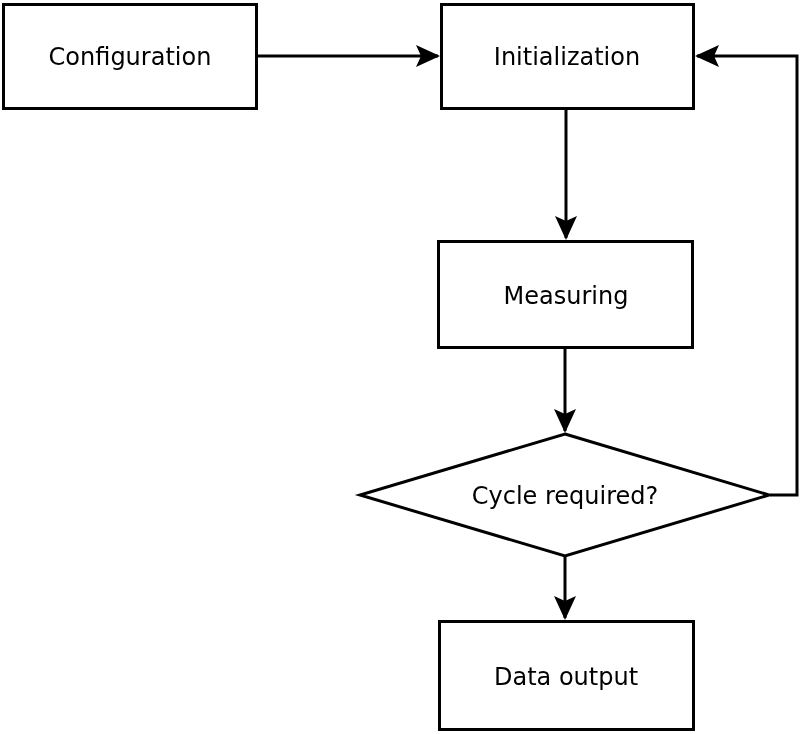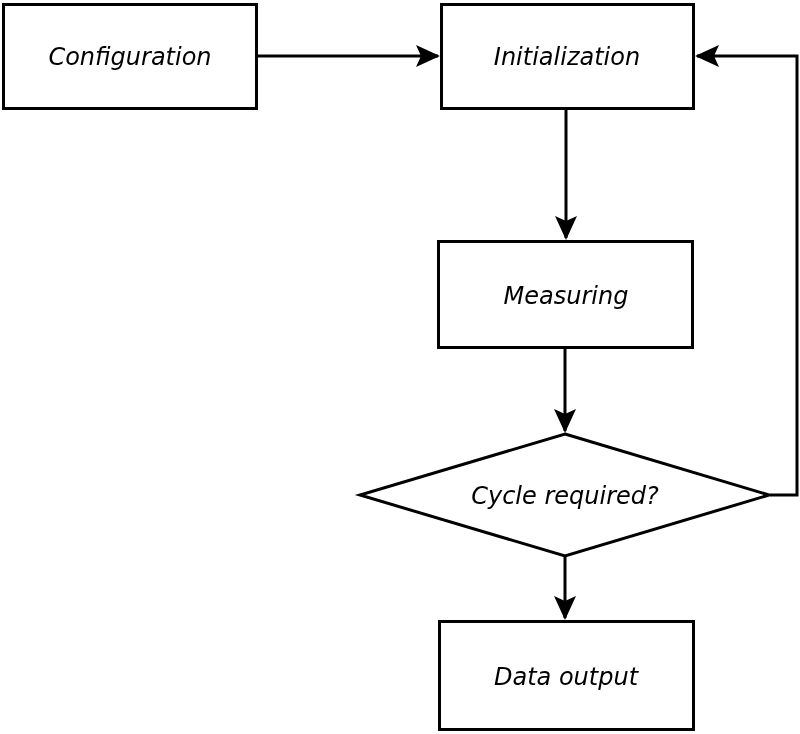--- a/index.html
+++ b/index.html
@@ -6,21 +6,20 @@
     margin: 0;
     padding: 0;
     background: #ffffff;
   }
   .canvas {
     position: relative;
     width: 800px;
     height: 734px;
     background: #ffffff;
     overflow: hidden;
-    font-style: italic;
   }
   svg {
     display: block;
   }
   .node-shape {
     fill: #ffffff;
     stroke: #000000;
     stroke-width: 3;
   }
   .edge-line {

